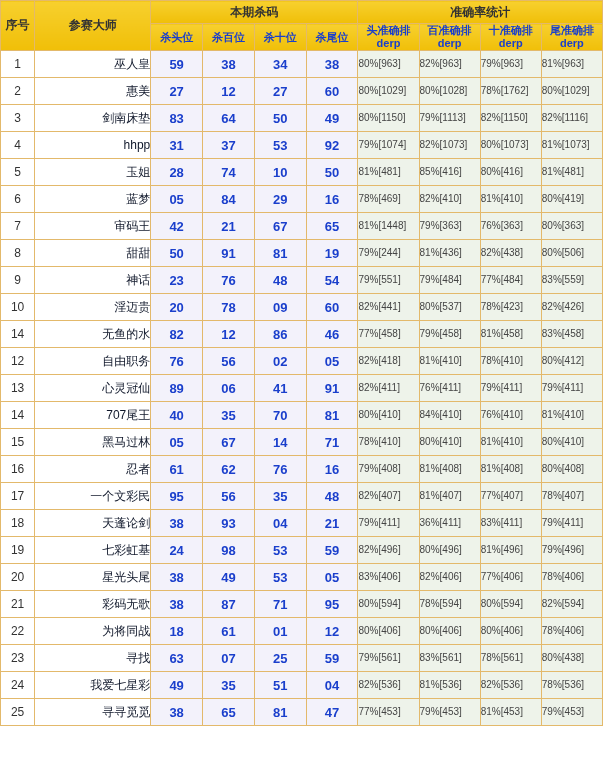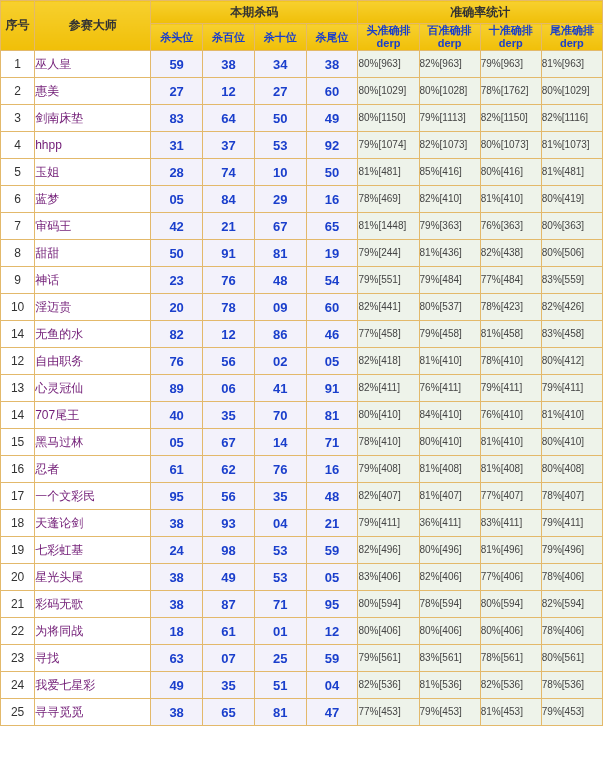--- a/index.html
+++ b/index.html
@@ -40,23 +40,23 @@
     color: #1a3fcc;
   }
   
   td.idx {
     text-align: center;
     font-size: 12px;
     color: #333;
     height: 26px;
   }
   td.name {
-    text-align: left;
+    text-align: right;
     font-size: 12px;
-    color: #701a75;
+    color: #0f172a;
   }
   td.num {
     text-align: center;
     font-size: 13px;
     font-weight: bold;
     color: #1a3fcc;
     background: #f3f2fb;
   }
   td.stat {
     text-align: left;
@@ -375,21 +375,21 @@
       <tr>
         <td class="idx">23</td>
         <td class="name">寻找</td>
         <td class="num">63</td>
         <td class="num">07</td>
         <td class="num">25</td>
         <td class="num">59</td>
         <td class="stat">79%[561]</td>
         <td class="stat">83%[561]</td>
         <td class="stat">78%[561]</td>
-        <td class="stat">80%[561]</td>
+        <td class="stat">80%[438]</td>
       </tr>
       <tr>
         <td class="idx">24</td>
         <td class="name">我爱七星彩</td>
         <td class="num">49</td>
         <td class="num">35</td>
         <td class="num">51</td>
         <td class="num">04</td>
         <td class="stat">82%[536]</td>
         <td class="stat">81%[536]</td>

